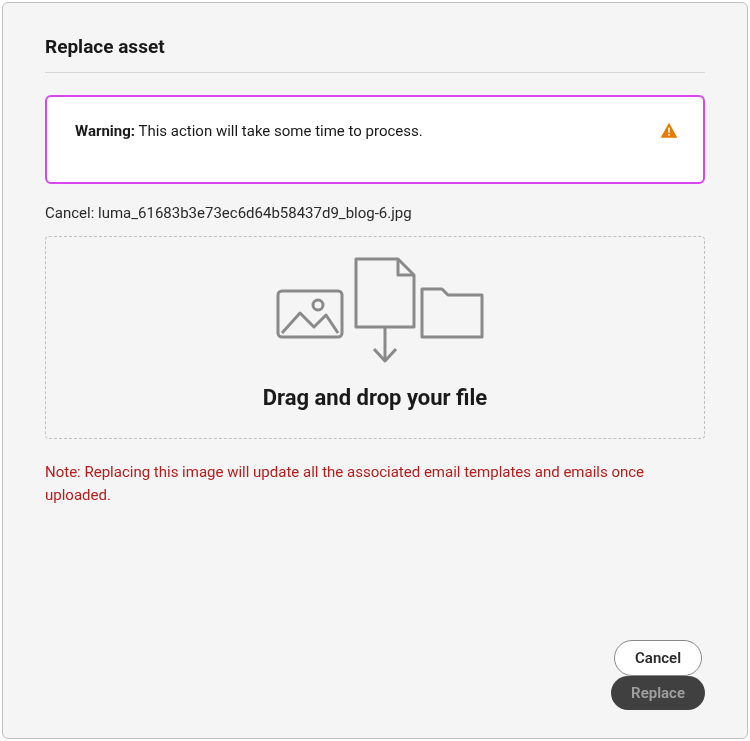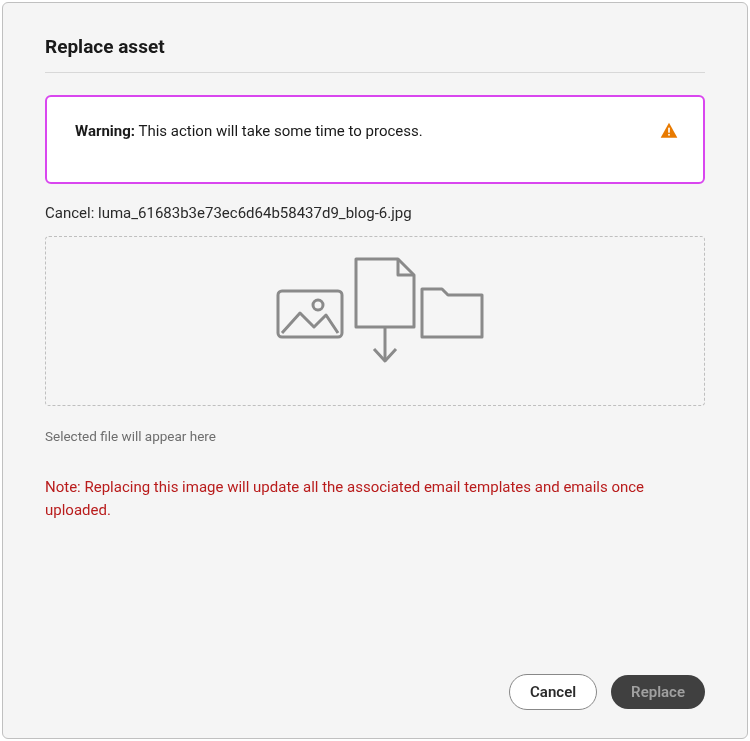--- a/index.html
+++ b/index.html
@@ -101,22 +101,22 @@
     .note-text {
       font-size: 15px;
       color: #b91c1c;
       line-height: 1.5;
     }
     .button-row {
       position: absolute;
       bottom: 28px;
       right: 42px;
       display: flex;
-      gap: 14px;
       align-items: center;
+      flex-direction: column;
     }
     .btn {
       font-size: 15px;
       font-weight: 600;
       padding: 8px 20px;
       border-radius: 20px;
       cursor: pointer;
       font-family: inherit;
     }
     .btn-cancel {
@@ -166,23 +166,23 @@
 
         <path d="M96 8 L138 8 L154 24 L154 76 L96 76 Z" fill="none" stroke="#8a8a8a" stroke-width="3" stroke-linejoin="round"></path>
         <path d="M138 8 L138 24 L154 24" fill="none" stroke="#8a8a8a" stroke-width="3" stroke-linejoin="round"></path>
 
         <line x1="125" y1="76" x2="125" y2="108" stroke="#8a8a8a" stroke-width="3"></line>
         <polyline points="114,98 125,110 136,98" fill="none" stroke="#8a8a8a" stroke-width="3" stroke-linejoin="round"></polyline>
 
         <path d="M162 38 L182 38 L188 44 L222 44 L222 86 L162 86 Z" fill="none" stroke="#8a8a8a" stroke-width="3" stroke-linejoin="round"></path>
       </svg>
     </div>
+    <div class="dropzone-title">Drag and drop your file</div>
   </div>
 
-  <div class="selected-file-placeholder">Selected file will appear here</div>
 
   <div class="note-text">Note: Replacing this image will update all the associated email templates and emails once uploaded.</div>
 
   <div class="button-row">
     <button class="btn btn-cancel">Cancel</button>
     <button class="btn btn-replace" disabled="">Replace</button>
   </div>
 </div>
 
 </body></html>

